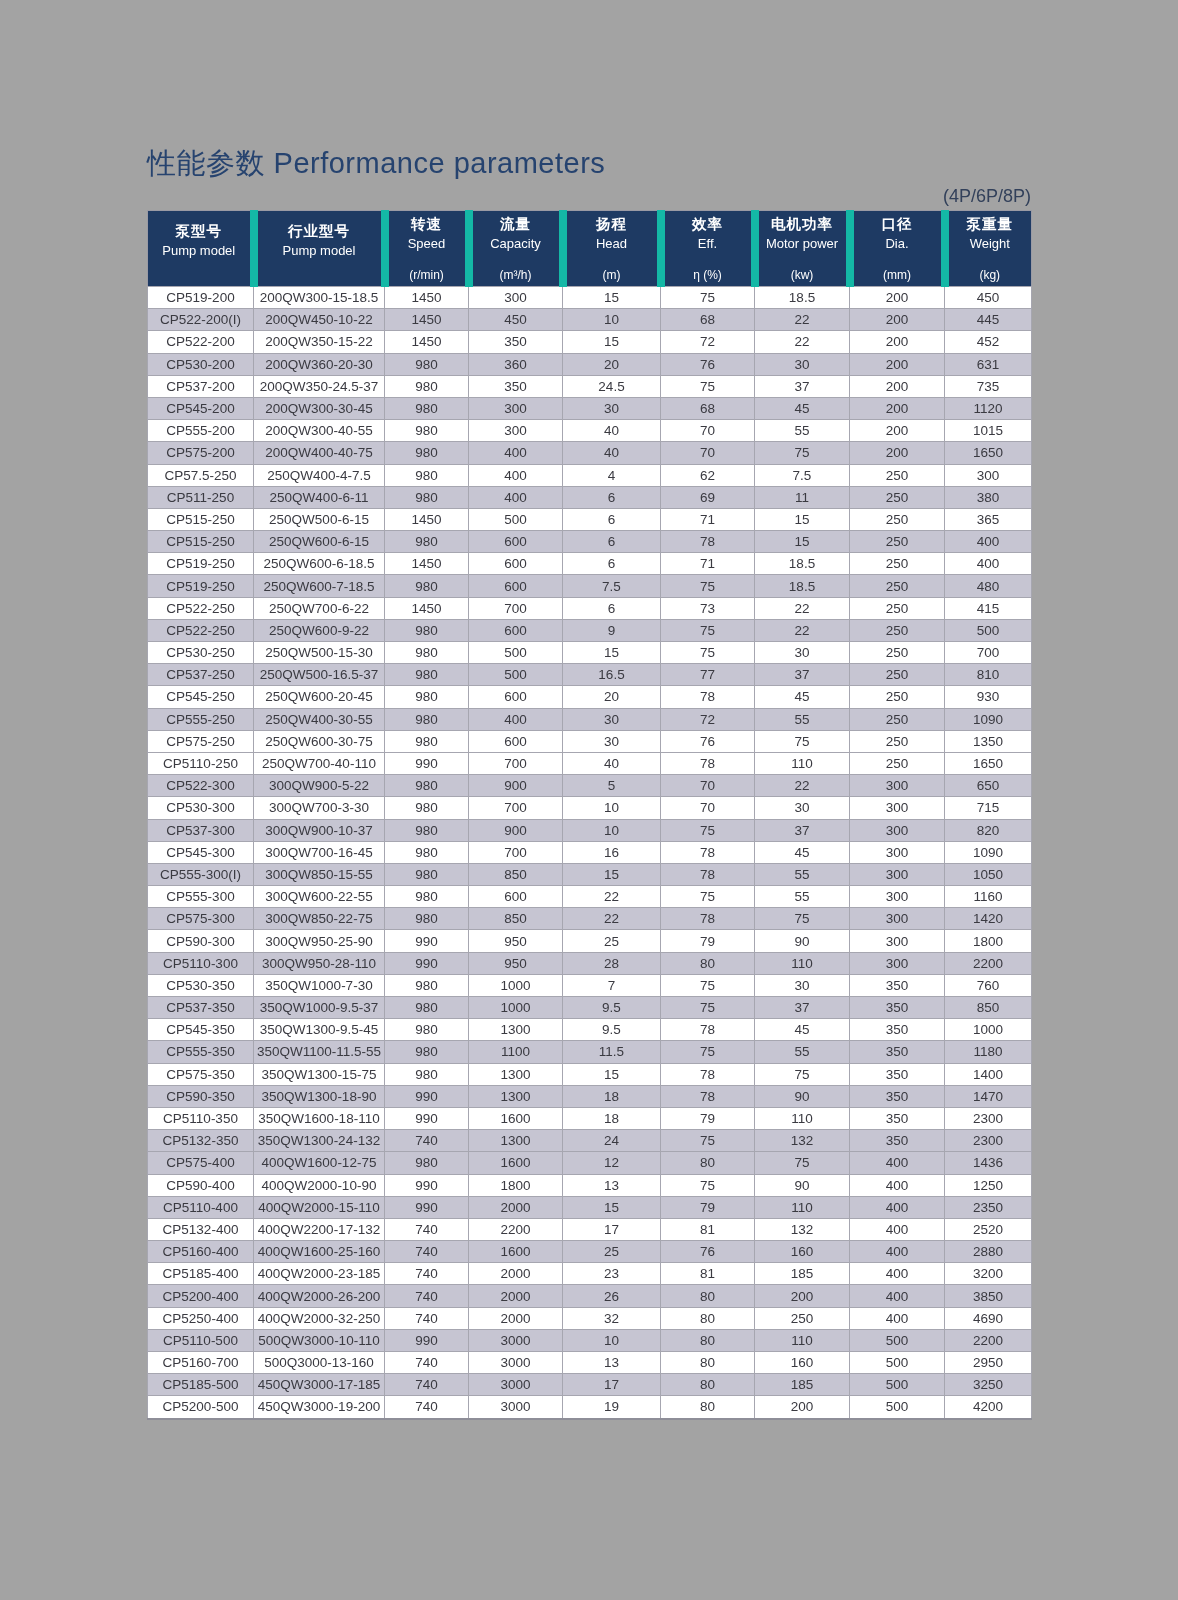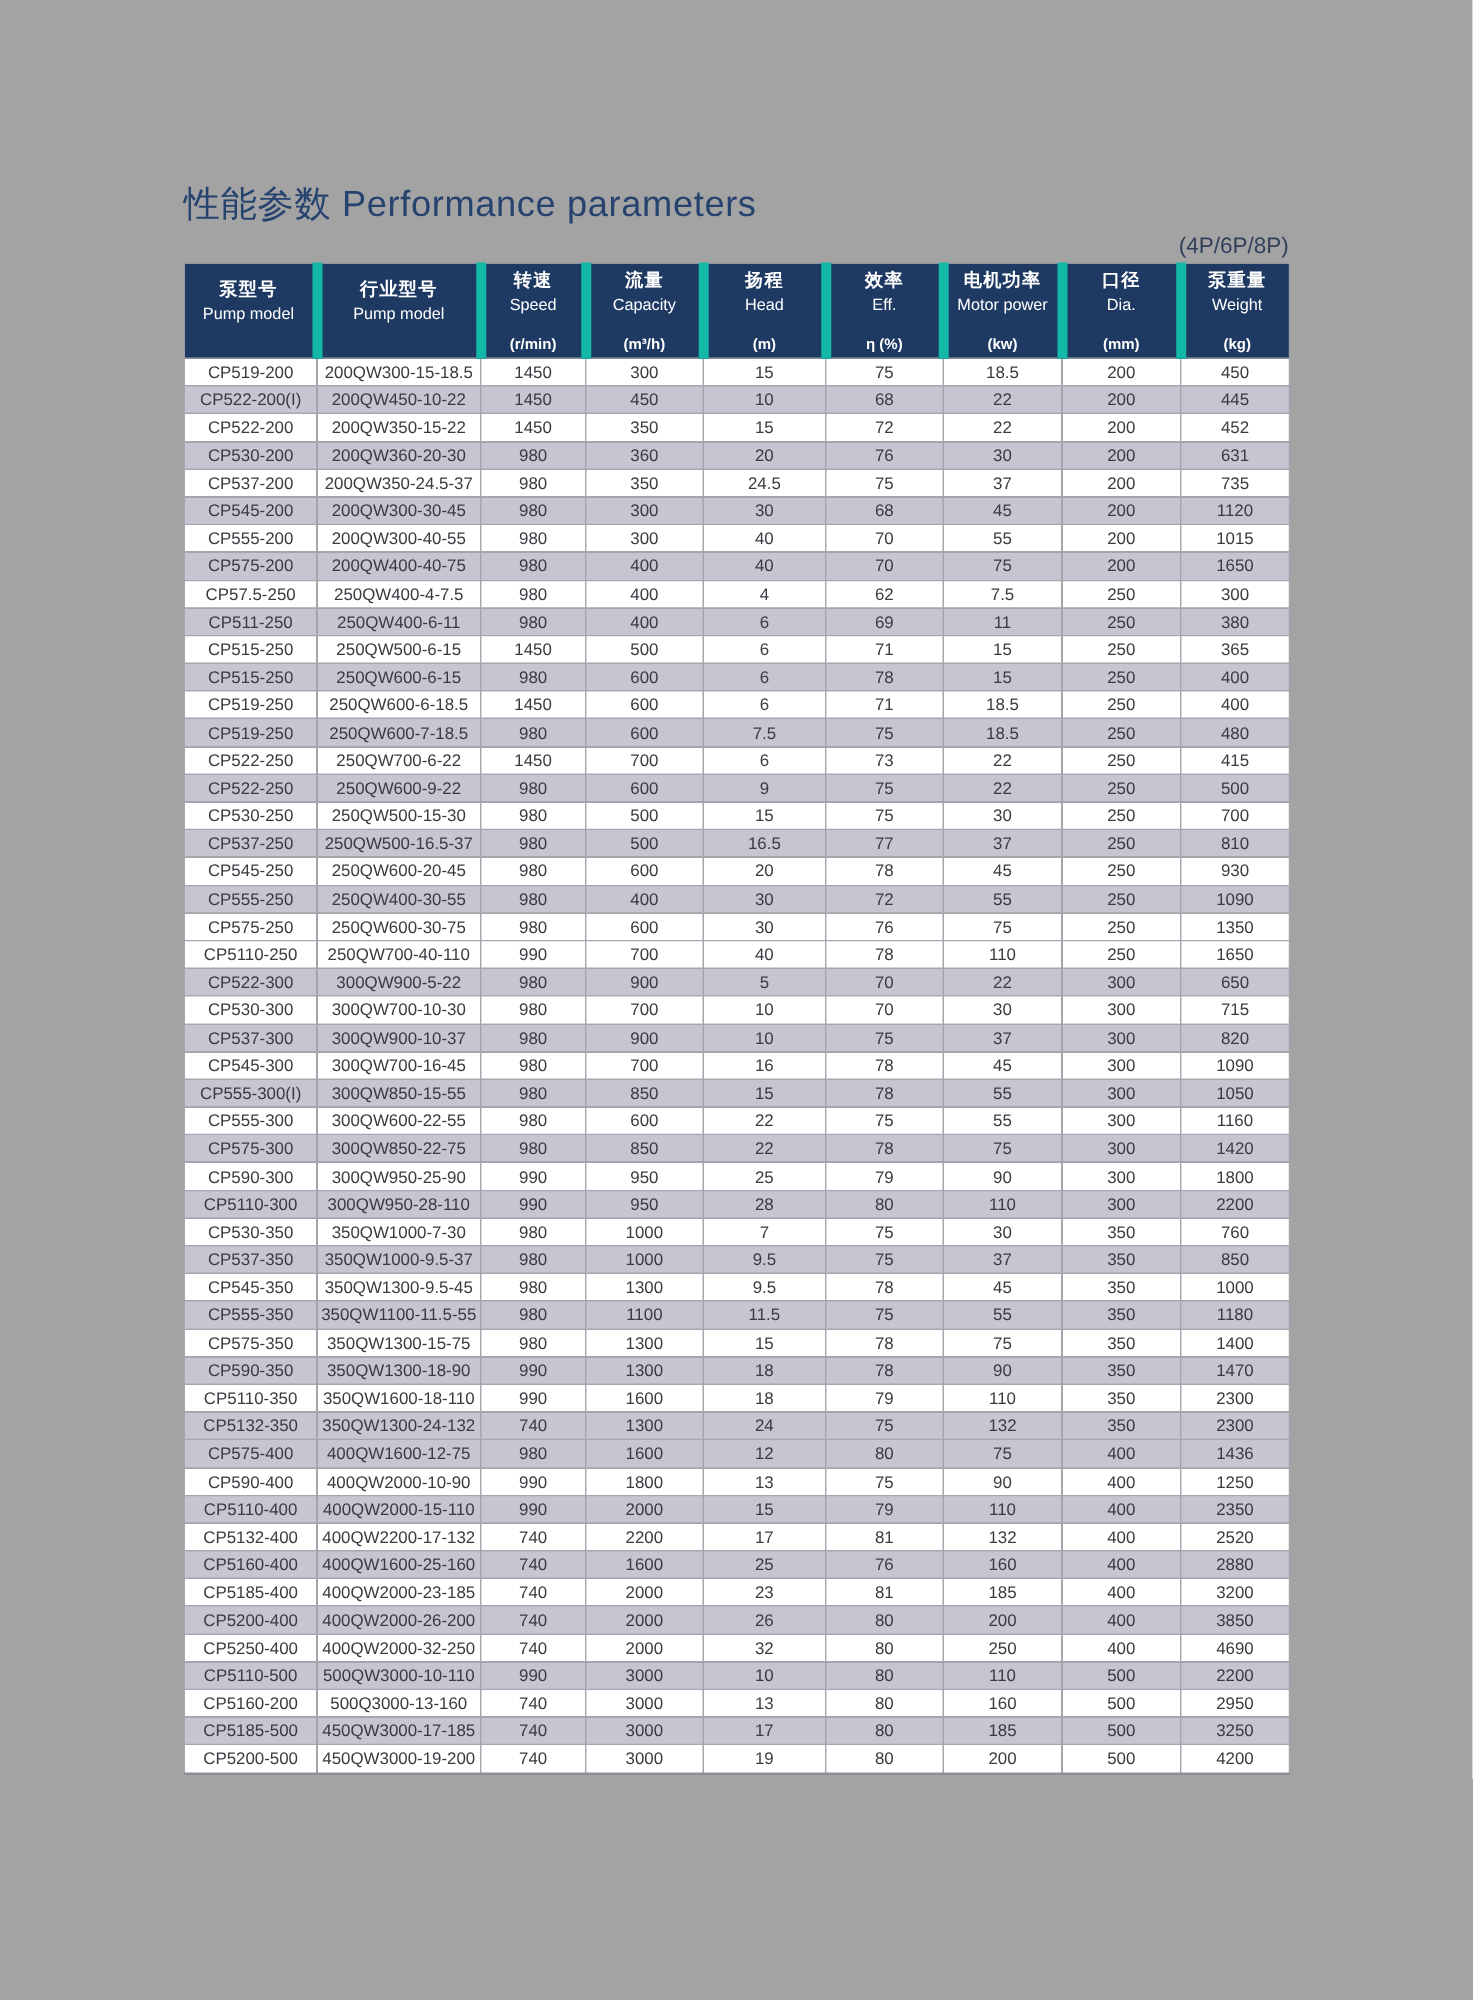--- a/index.html
+++ b/index.html
@@ -22,21 +22,21 @@
     border:1px solid #9a9aa4; border-bottom:2px solid #8e8e98;
   }
   thead th {
     background:#1e3a63; color:#ffffff; height:75px; padding:0;
     vertical-align:middle; text-align:center;
     border-left:8px solid #14b8a6; border-bottom:none;
   }
   thead th:first-child { border-left:none; }
   th .zh   { display:block; font-size:14.5px; font-weight:bold; letter-spacing:1px; }
   th .en   { display:block; font-size:13px;   font-weight:400; margin-top:2px; }
-  th .unit { display:block; font-size:12px;   font-weight:700; margin-top:17px; }
+  th .unit { display:block; font-size:12px;   font-weight:400; margin-top:17px; }
 
   tbody td {
     height:21.2px; padding:0; line-height:21px;
     border:1px solid #a6a6b0;
     font-size:13.5px; color:#3a3a41; text-align:center;
     white-space:nowrap; overflow:hidden; background:#ffffff;
   }
   tbody tr.striped td { background:#c6c5d2; }
 </style>
 </head>
@@ -358,21 +358,21 @@
           <td>980</td>
           <td>900</td>
           <td>5</td>
           <td>70</td>
           <td>22</td>
           <td>300</td>
           <td>650</td>
         </tr>
         <tr>
           <td>CP530-300</td>
-          <td>300QW700-10-30</td>
+          <td>300QW700-3-30</td>
           <td>980</td>
           <td>700</td>
           <td>10</td>
           <td>70</td>
           <td>30</td>
           <td>300</td>
           <td>715</td>
         </tr>
         <tr class="striped">
           <td>CP537-300</td>
@@ -632,21 +632,21 @@
           <td>500QW3000-10-110</td>
           <td>990</td>
           <td>3000</td>
           <td>10</td>
           <td>80</td>
           <td>110</td>
           <td>500</td>
           <td>2200</td>
         </tr>
         <tr>
-          <td>CP5160-200</td>
+          <td>CP5160-700</td>
           <td>500Q3000-13-160</td>
           <td>740</td>
           <td>3000</td>
           <td>13</td>
           <td>80</td>
           <td>160</td>
           <td>500</td>
           <td>2950</td>
         </tr>
         <tr class="striped">

